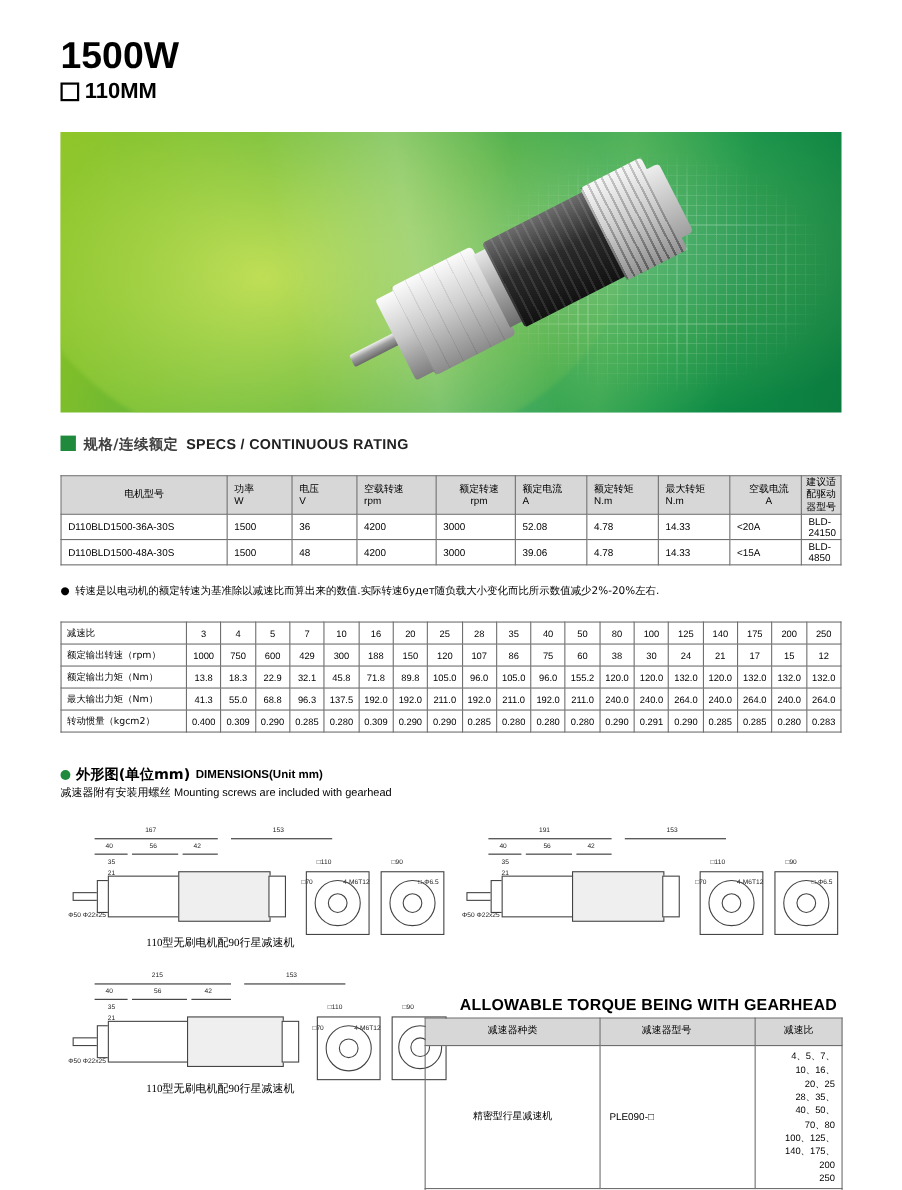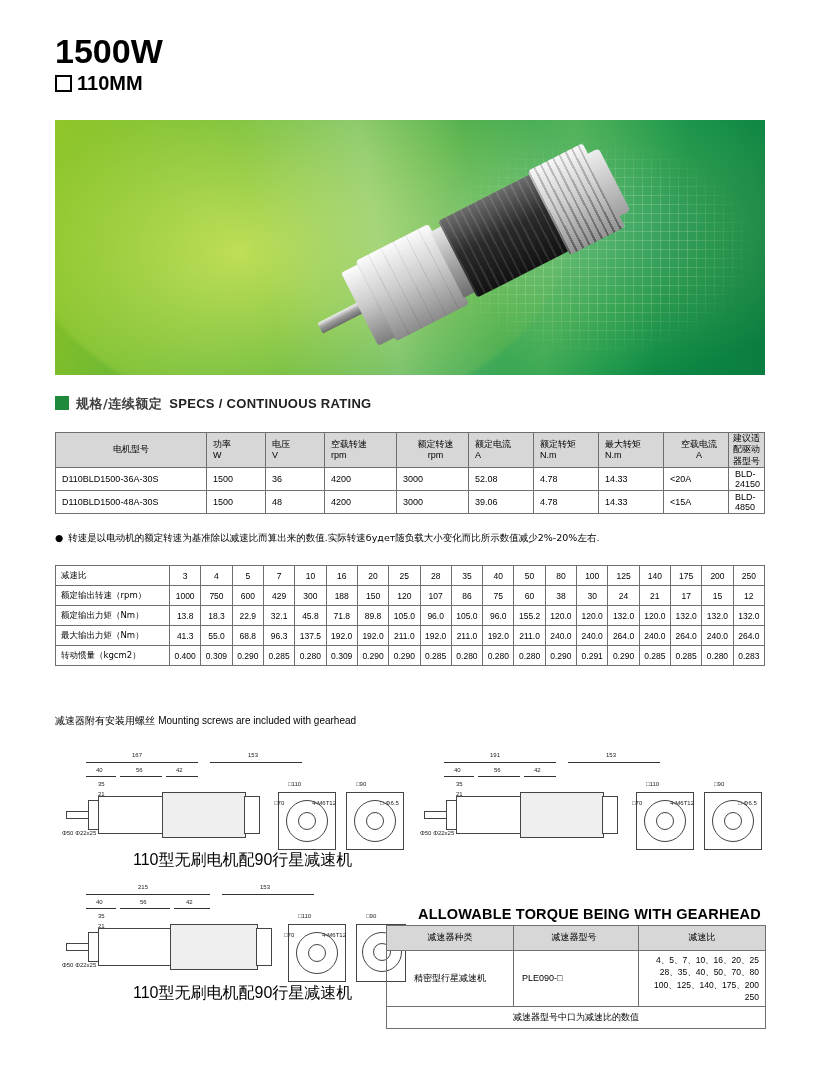--- a/index.html
+++ b/index.html
@@ -301,22 +301,22 @@
     color: #222;
     white-space: nowrap;
   }
   .circ {
     position: absolute;
     border: 1px solid #444;
     border-radius: 50%;
   }
   .caption {
     position: absolute;
-    font-family: Liberation Sans, sans-serif;
-    font-size: 16px;
+    font-family: Liberation Serif, serif;
+    font-size: 10px;
     color: #000;
     white-space: nowrap;
     text-align: center;
   }
 
   
   .torque-head {
     position: absolute;
     left: 418px; top: 882px;
     display: flex;
@@ -329,21 +329,21 @@
     font-weight: bold;
     letter-spacing: 0.2px;
   }
   .torque-table {
     position: absolute;
     left: 386px; top: 925px;
     width: 380px;
   }
   .torque-table td {
     font-size: 9px;
-    padding: 3px 4px;
+    padding: 3px 20px;
     line-height: 1.45;
   }
   .torque-table thead td {
     background: #d7d7d7;
     height: 18px;
     font-family: "DejaVu Sans", sans-serif;
   }
   .torque-table .cell-kind {
     font-family: "DejaVu Sans", sans-serif;
     width: 118px;
@@ -562,20 +562,25 @@
         <td>0.291</td>
         <td>0.290</td>
         <td>0.285</td>
         <td>0.285</td>
         <td>0.280</td>
         <td>0.283</td>
       </tr>
     </tbody>
   </table>
 
+  <div class="dim-head">
+    <span class="dot-green"></span>
+    <span class="dim-cn">外形图(单位mm)</span>
+    <span class="dim-en">DIMENSIONS(Unit mm)</span>
+  </div>
   <div class="dim-sub">
     <span>减速器附有安装用螺丝</span>
     <span style="font-family:'Liberation Sans',sans-serif;">Mounting screws are included with gearhead</span>
   </div>
 
   <div class="drawing" style="left:60px; top:748px; width:330px; height:100px;">
 
     <div class="line hline" style="left:26px; top:14px; width:112px;"></div>
     <div class="line hline" style="left:150px; top:14px; width:92px;"></div>
     <div class="dimtext" style="left:72px; top:4px;">167</div>

